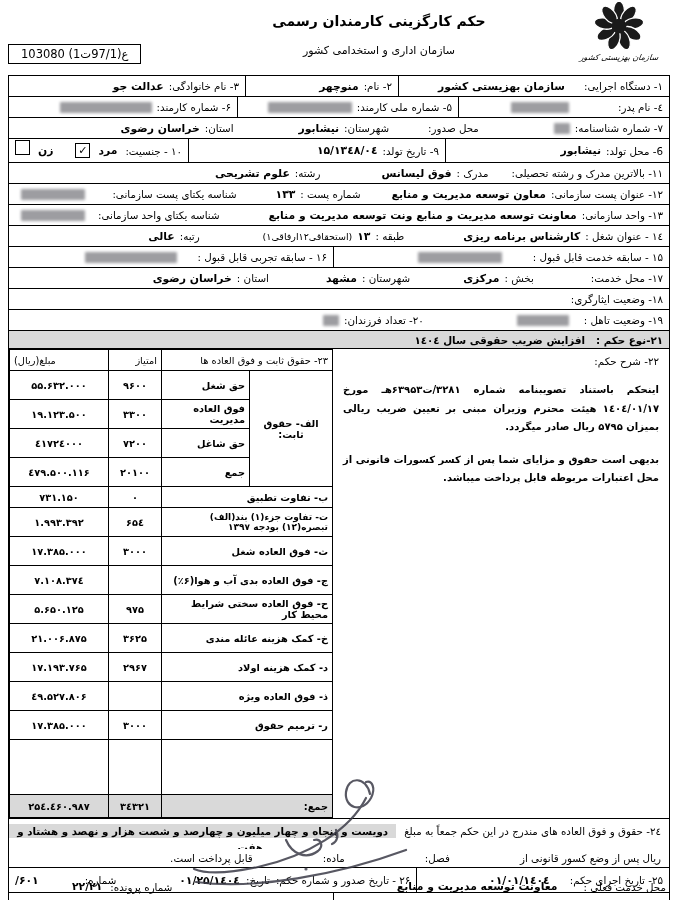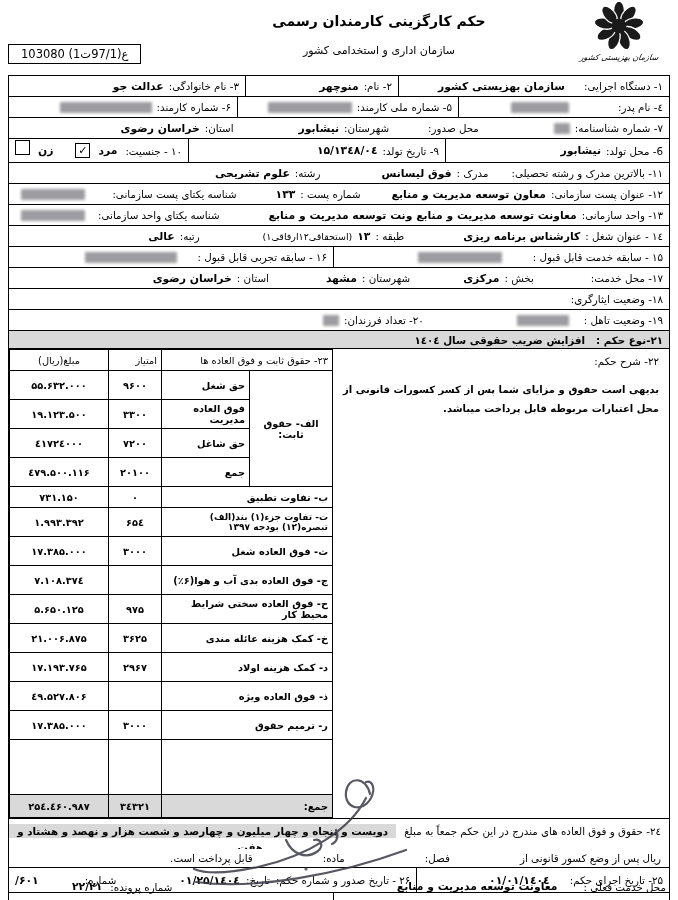--- a/index.html
+++ b/index.html
@@ -242,29 +242,30 @@
     <div class="r gray grayrow">
       <div class="c" style="flex:1">
         <span>۲۱-نوع حکم :</span>
         <span style="margin-right:6px">افزایش ضریب حقوقی سال ۱٤۰٤</span>
       </div>
     </div>
 
     <div class="split">
       <div class="desc">
         <div>۲۲- شرح حکم:</div>
+        <p>اینحکم باستناد تصویبنامه شماره ۳۲۸۱/ت۶۳۹۵۳هـ  مورخ  ۱٤۰٤/۰۱/۱۷ هیئت محترم وزیران  مبنی بر تعیین ضریب ریالی بمیزان ۵۷۹۵ ریال  صادر میگردد.</p>
         <p>بدیهی است حقوق و مزایای شما  پس از کسر کسورات قانونی از محل اعتبارات مربوطه قابل پرداخت میباشد.</p>
       </div>
       <div class="tblwrap">
         <table class="sal">
           <tbody>
               <tr class="h">
             <td colspan="2">۲۳- حقوق ثابت و فوق العاده ها</td>
             <td class="sc" style="text-align:right">امتیاز</td>
-            <td class="amt" style="text-align:center">مبلغ(ریال)</td>
+            <td class="amt" style="text-align:left">مبلغ(ریال)</td>
           </tr>
           <tr class="fx">
             <td class="grp" rowspan="4">الف- حقوق ثابت:</td>
             <td class="lb">حق شغل</td>
             <td class="num sc">۹۶۰۰</td>
             <td class="num amt">۵۵.۶۳۲.۰۰۰</td>
           </tr>
           <tr class="fx">
             <td class="lb">فوق العاده مدیریت</td>
             <td class="num sc">۳۳۰۰</td>

